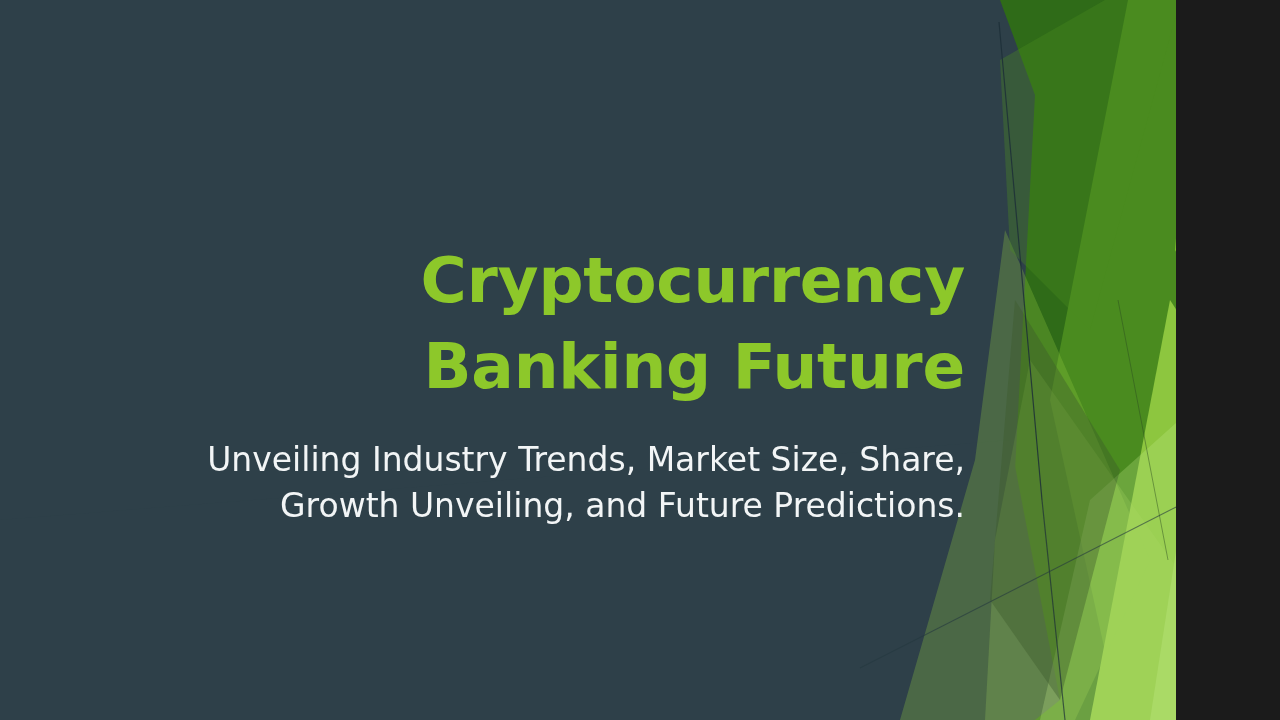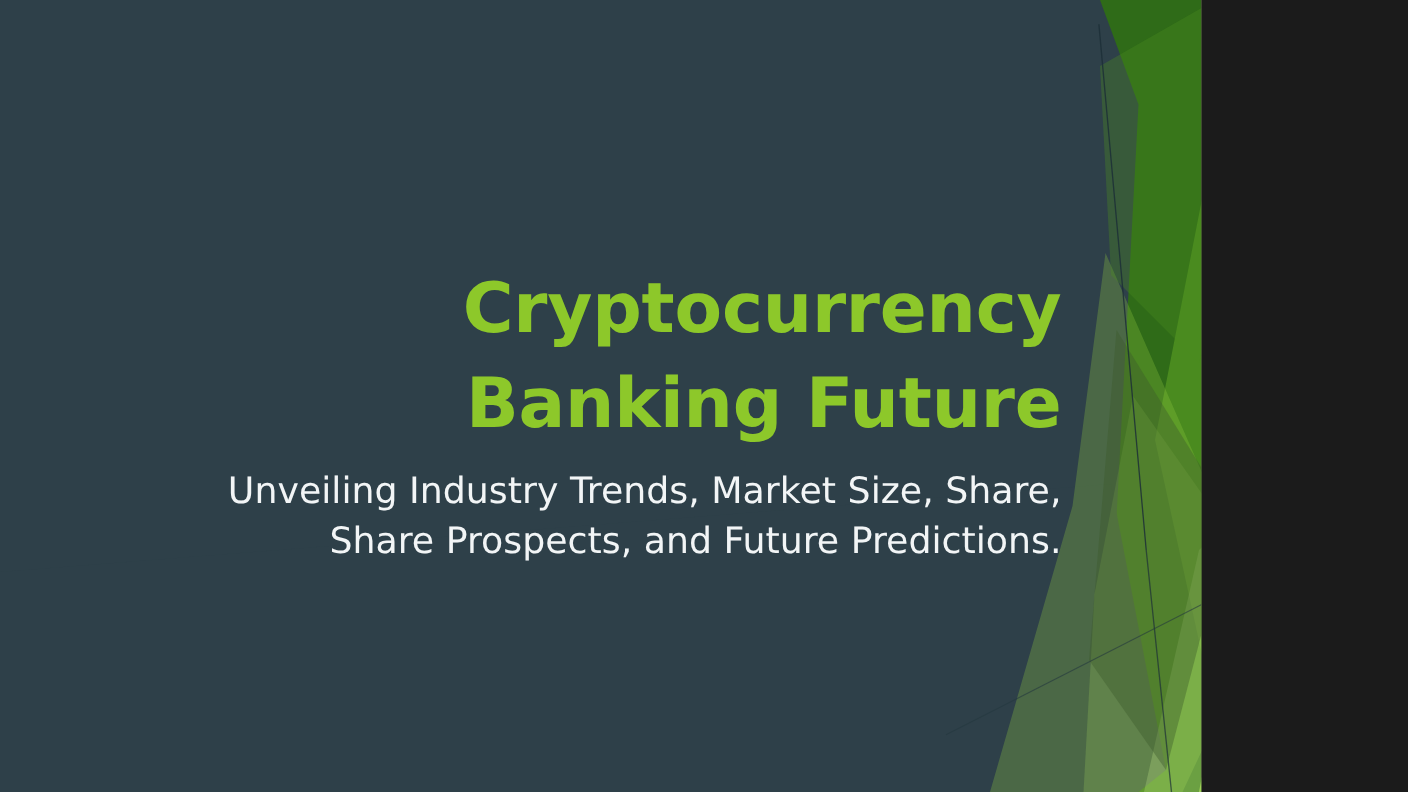--- a/index.html
+++ b/index.html
@@ -2,21 +2,21 @@
 <html><head>
 <meta charset="utf-8">
 <style>
   html, body {
     margin: 0;
     padding: 0;
     background: #1b1b1b;
   }
   #slide {
     position: relative;
-    width: 1092px;
+    width: 1176px;
     height: 720px;
     overflow: hidden;
     background: #a21caf;
     font-family: "DejaVu Sans", sans-serif;
   }
   #bg-art {
     position: absolute;
     inset: 0;
     width: 1280px;
     height: 720px;
@@ -33,21 +33,21 @@
   #title {
     margin: 0;
     font-size: 63px;
     line-height: 1.36;
     font-weight: bold;
     letter-spacing: -0.2px;
     color: #8dc82a;
     font-family: "DejaVu Sans", sans-serif;
   }
   #subtitle {
-    margin: 14px 0 0 0;
+    margin: 28px 0 0 0;
     font-size: 33px;
     line-height: 1.38;
     font-weight: normal;
     color: #f2f5f6;
     font-family: "DejaVu Sans", sans-serif;
   }
 </style>
 </head>
 <body>
 
@@ -91,17 +91,17 @@
     <line x1="1118" y1="300" x2="1168" y2="560" stroke="#2a4a20" stroke-width="1" opacity="0.45"></line>
   </svg>
 
   <div id="text-block">
     <h1 id="title">
       <span>Cryptocurrency</span><br>
       <span>Banking Future</span>
     </h1>
     <p id="subtitle">
       <span>Unveiling Industry Trends, Market Size, Share,</span><br>
-      <span>Share Prospects, and Future Predictions.</span>
+      <span>Growth Unveiling, and Future Predictions.</span>
     </p>
   </div>
 
 </div>
 
 </body></html>

